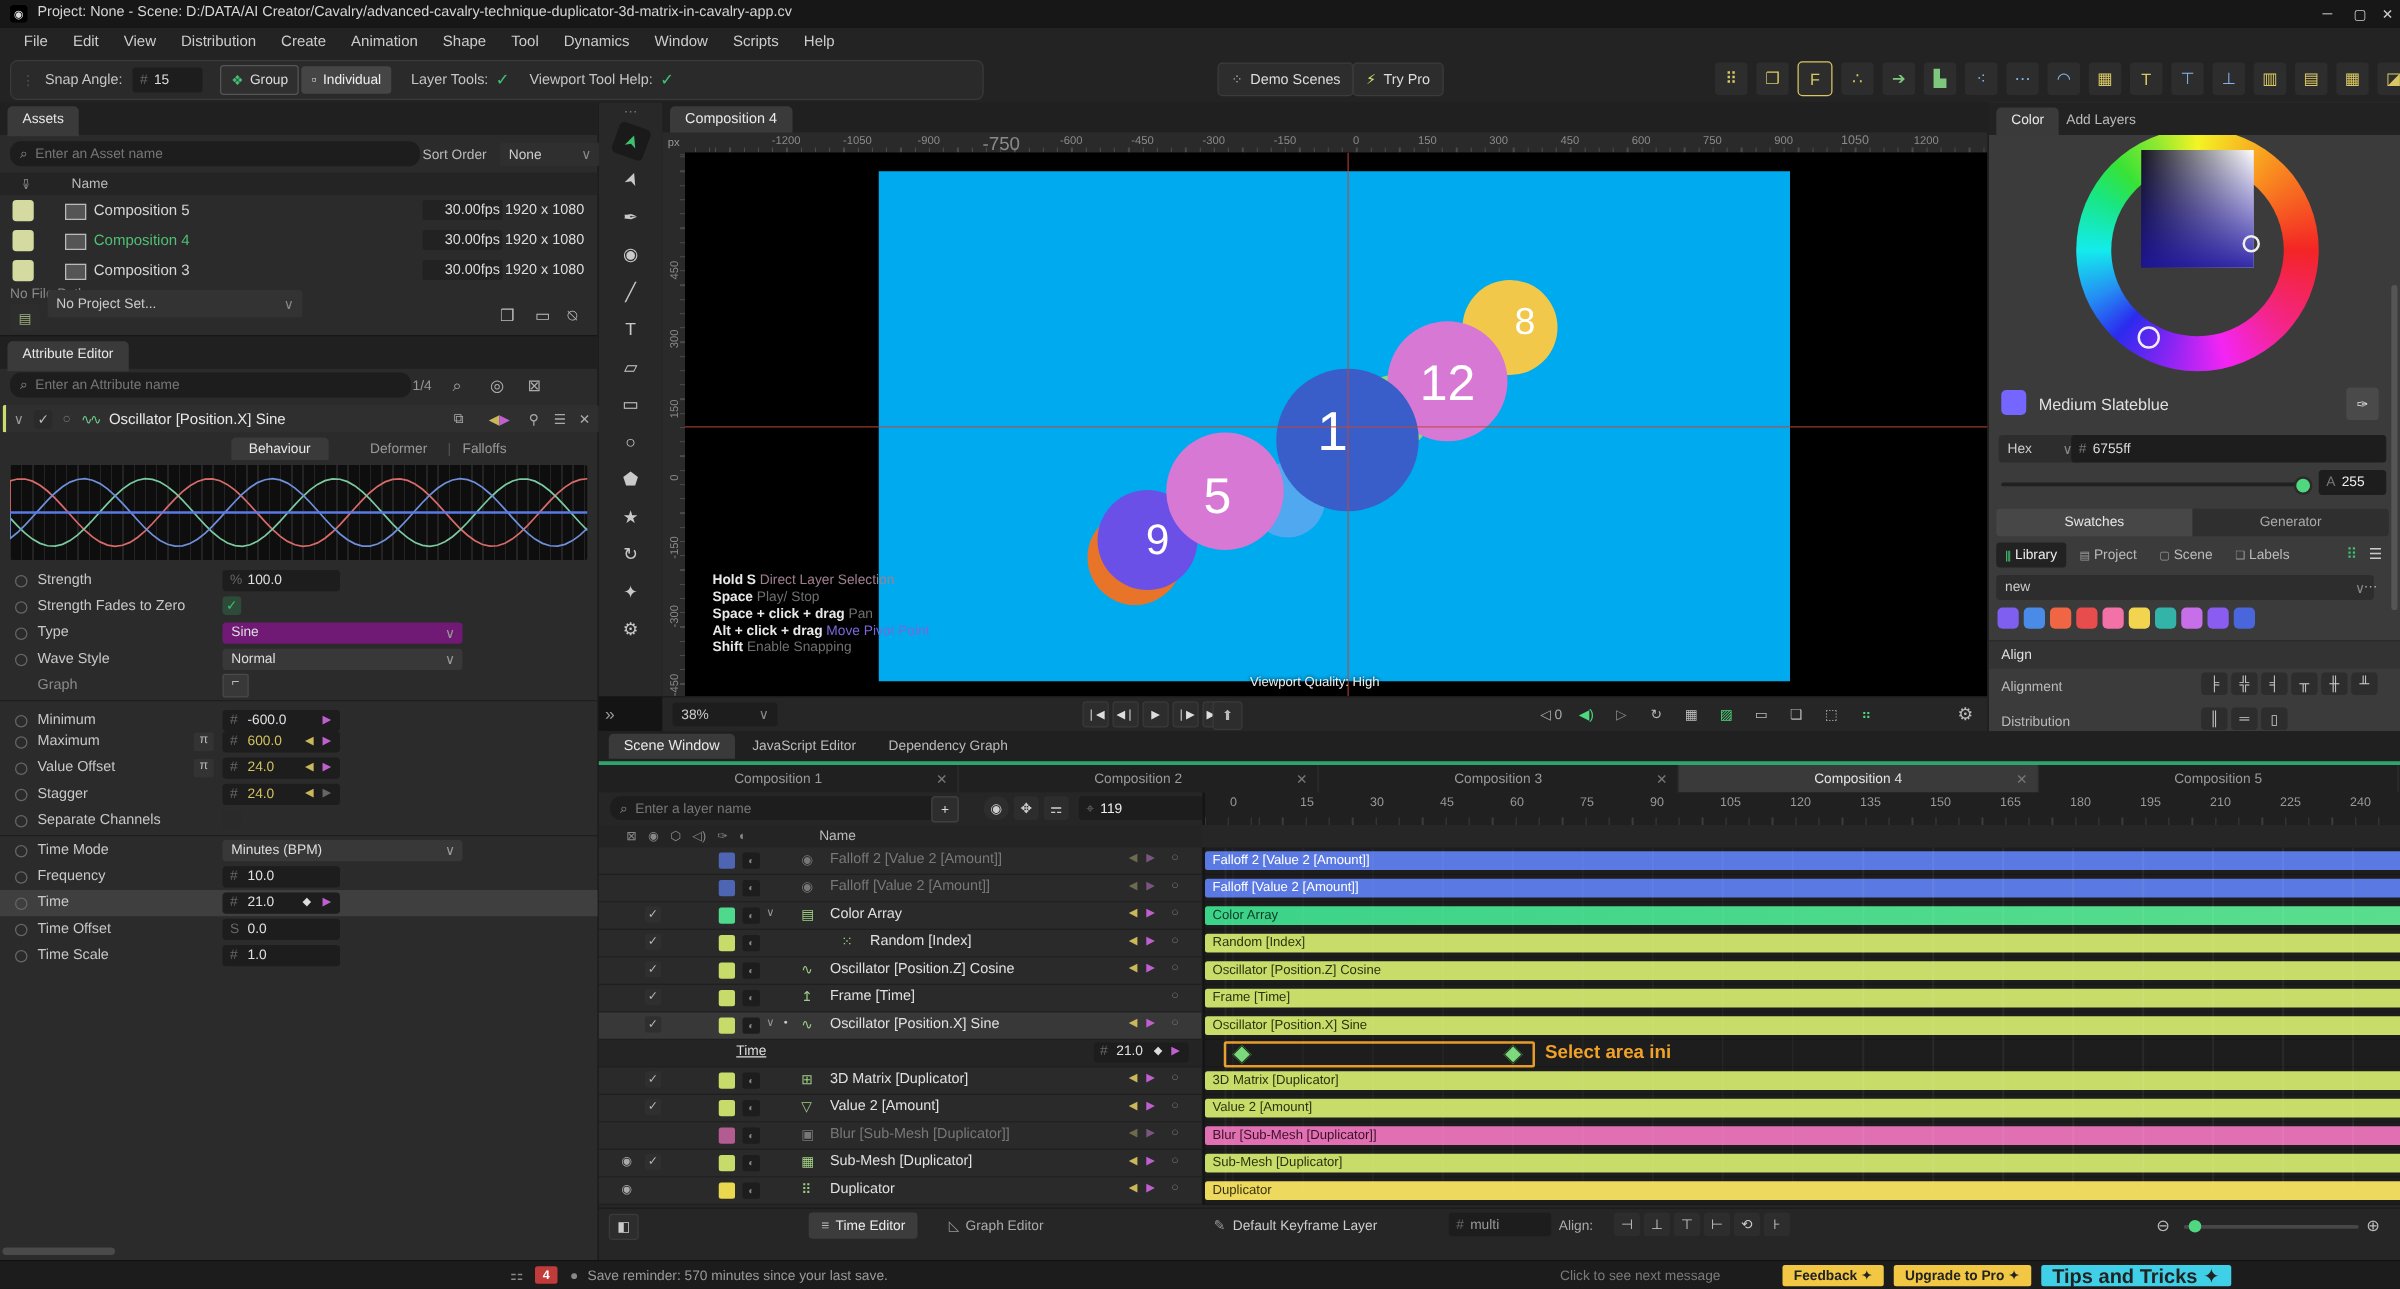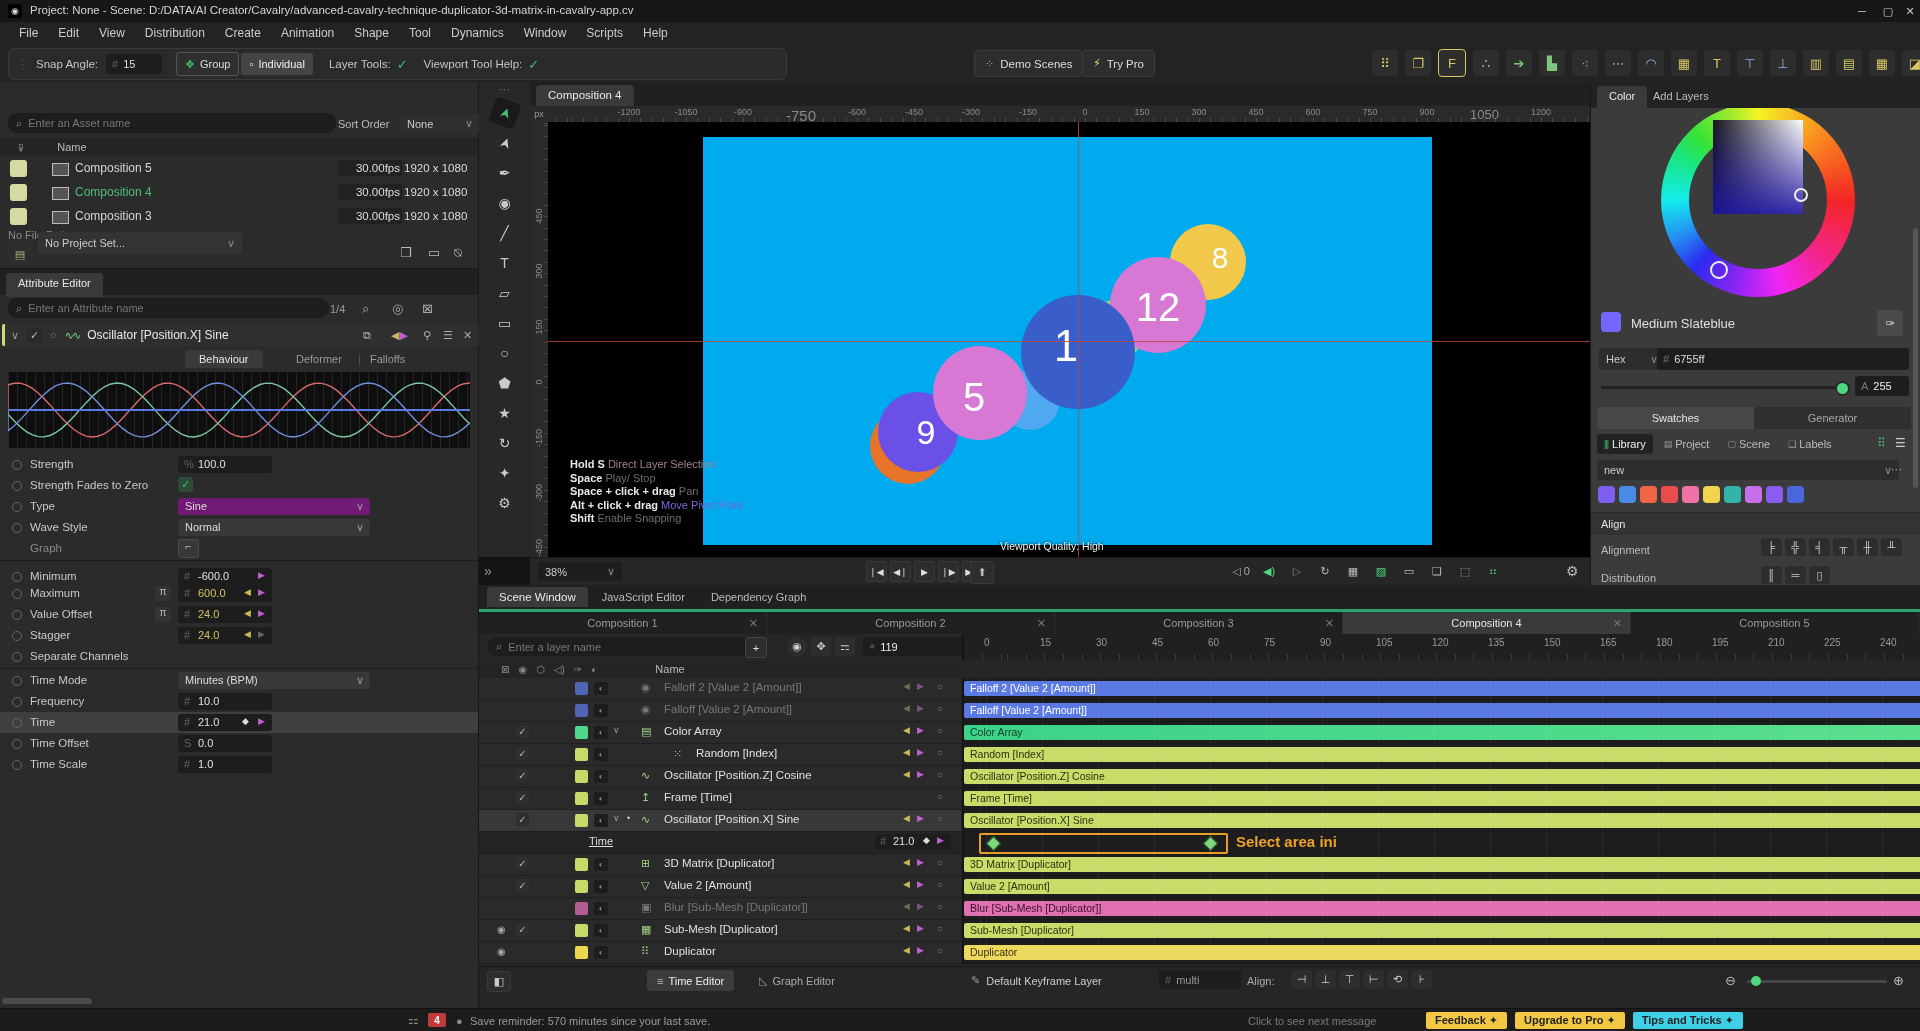--- a/index.html
+++ b/index.html
@@ -95,20 +95,23 @@
       <div class="ibtn" style="width:26px;height:26px;font-size:13px;color:#86b4e8">⊥</div>
       <div class="ibtn" style="width:26px;height:26px;font-size:13px;color:#d8c763">▥</div>
       <div class="ibtn" style="width:26px;height:26px;font-size:13px;color:#d8c763">▤</div>
       <div class="ibtn" style="width:26px;height:26px;font-size:13px;color:#d8c763">▦</div>
       <div class="ibtn" style="width:26px;height:26px;font-size:13px;color:#d8c763">◪</div>
     </div>
 </div>
 
 <div class="abs panel" style="left:0;top:82px;width:478px;height:926px;border-right:1px solid #171717;">
 
+  <div class="abs tabbar" style="left:0;top:0;width:478px;height:26px;">
+    <span class="tab active abs" style="left:6px;top:3px;height:16px;">Assets</span>
+  </div>
   <div class="abs input" style="left:8px;top:31px;width:312px;height:20px;">
     <span class="glyph" style="color:#888;">⌕</span>
     <span style="color:#777;">Enter an Asset name</span>
   </div>
   <span class="abs" style="left:338px;top:36px;color:#bbb;">Sort Order</span>
   <span class="abs drop" style="left:400px;top:32px;width:66px;height:19px;background:#2f2f2f;">
     <span>None</span>
       <span style="color:#888;">∨</span>
     </span>
   <div class="abs flex" style="left:0;top:56px;width:478px;height:18px;background:#242424;">
@@ -351,21 +354,21 @@
       <div style="position:absolute;left:352px;top:1px;color:#8a8a8a;font-size:9px;width:28px;text-align:center;">-450</div>
       <div style="position:absolute;left:409px;top:1px;color:#8a8a8a;font-size:9px;width:28px;text-align:center;">-300</div>
       <div style="position:absolute;left:466px;top:1px;color:#8a8a8a;font-size:9px;width:28px;text-align:center;">-150</div>
       <div style="position:absolute;left:523px;top:1px;color:#8a8a8a;font-size:9px;width:28px;text-align:center;">0</div>
       <div style="position:absolute;left:580px;top:1px;color:#8a8a8a;font-size:9px;width:28px;text-align:center;">150</div>
       <div style="position:absolute;left:637px;top:1px;color:#8a8a8a;font-size:9px;width:28px;text-align:center;">300</div>
       <div style="position:absolute;left:694px;top:1px;color:#8a8a8a;font-size:9px;width:28px;text-align:center;">450</div>
       <div style="position:absolute;left:751px;top:1px;color:#8a8a8a;font-size:9px;width:28px;text-align:center;">600</div>
       <div style="position:absolute;left:808px;top:1px;color:#8a8a8a;font-size:9px;width:28px;text-align:center;">750</div>
       <div style="position:absolute;left:865px;top:1px;color:#8a8a8a;font-size:9px;width:28px;text-align:center;">900</div>
-      <div style="position:absolute;left:922px;top:1px;color:#8a8a8a;font-size:13px;width:28px;text-align:center;">1050</div>
+      <div style="position:absolute;left:922px;top:1px;color:#8a8a8a;font-size:10px;width:28px;text-align:center;">1050</div>
       <div style="position:absolute;left:979px;top:1px;color:#8a8a8a;font-size:9px;width:28px;text-align:center;">1200</div>
     </div>
   <div class="abs" id="v-ruler" style="left:0;top:40px;width:18px;height:435px;background:#2a2a2a;background-image:repeating-linear-gradient(180deg,#4a4a4a 0 1px,transparent 1px 11.4px);background-size:4px 100%;background-repeat:repeat-y;background-position:right 3px;">
       <div class="vlabel" style="position:absolute;left:-4px;top:89px;width:26px;text-align:center;">450</div>
       <div class="vlabel" style="position:absolute;left:-4px;top:144.4px;width:26px;text-align:center;">300</div>
       <div class="vlabel" style="position:absolute;left:-4px;top:199.8px;width:26px;text-align:center;">150</div>
       <div class="vlabel" style="position:absolute;left:-4px;top:255.2px;width:26px;text-align:center;">0</div>
       <div class="vlabel" style="position:absolute;left:-4px;top:310.6px;width:26px;text-align:center;">-150</div>
       <div class="vlabel" style="position:absolute;left:-4px;top:366px;width:26px;text-align:center;">-300</div>
       <div class="vlabel" style="position:absolute;left:-4px;top:421.4px;width:26px;text-align:center;">-450</div>
@@ -821,15 +824,15 @@
 
 <div class="abs" style="left:0;top:1008px;width:1920px;height:23px;background:#1c1c1c;border-top:1px solid #111;">
   <span class="abs glyph" style="left:408px;top:4px;color:#888;font-size:12px;">⚏</span>
   <span class="abs glyph" style="left:428px;top:4px;width:18px;height:14px;background:#c23b3b;border-radius:2px;color:#fff;font-weight:bold;font-size:10px;">4</span>
   <span class="abs" style="left:456px;top:6px;color:#888;">●</span>
   <span class="abs" style="left:470px;top:6px;color:#9a9a9a;">Save reminder: 570 minutes since your last save.</span>
   <span class="abs" style="left:1248px;top:6px;color:#7a7a7a;">Click to see next message</span>
   <span class="abs flex" id="status-buttons" style="left:1426px;top:3px;gap:8px;">
       <div class="flex" style="height:17px;padding:0 9px;border-radius:2px;background:#f2c744;color:#222;font-weight:bold;font-size:11px;">Feedback ✦</div>
       <div class="flex" style="height:17px;padding:0 9px;border-radius:2px;background:#f2c744;color:#222;font-weight:bold;font-size:11px;">Upgrade to Pro ✦</div>
-      <div class="flex" style="height:17px;padding:0 9px;border-radius:2px;background:#3fd0e8;color:#222;font-weight:bold;font-size:11px;">Tips and Tricks ✦</div>
+      <div class="flex" style="height:17px;padding:0 9px;border-radius:2px;background:#3fd0e8;color:#222;font-weight:bold;font-size:16px;">Tips and Tricks ✦</div>
     </span>
 </div>
 
 </body></html>

